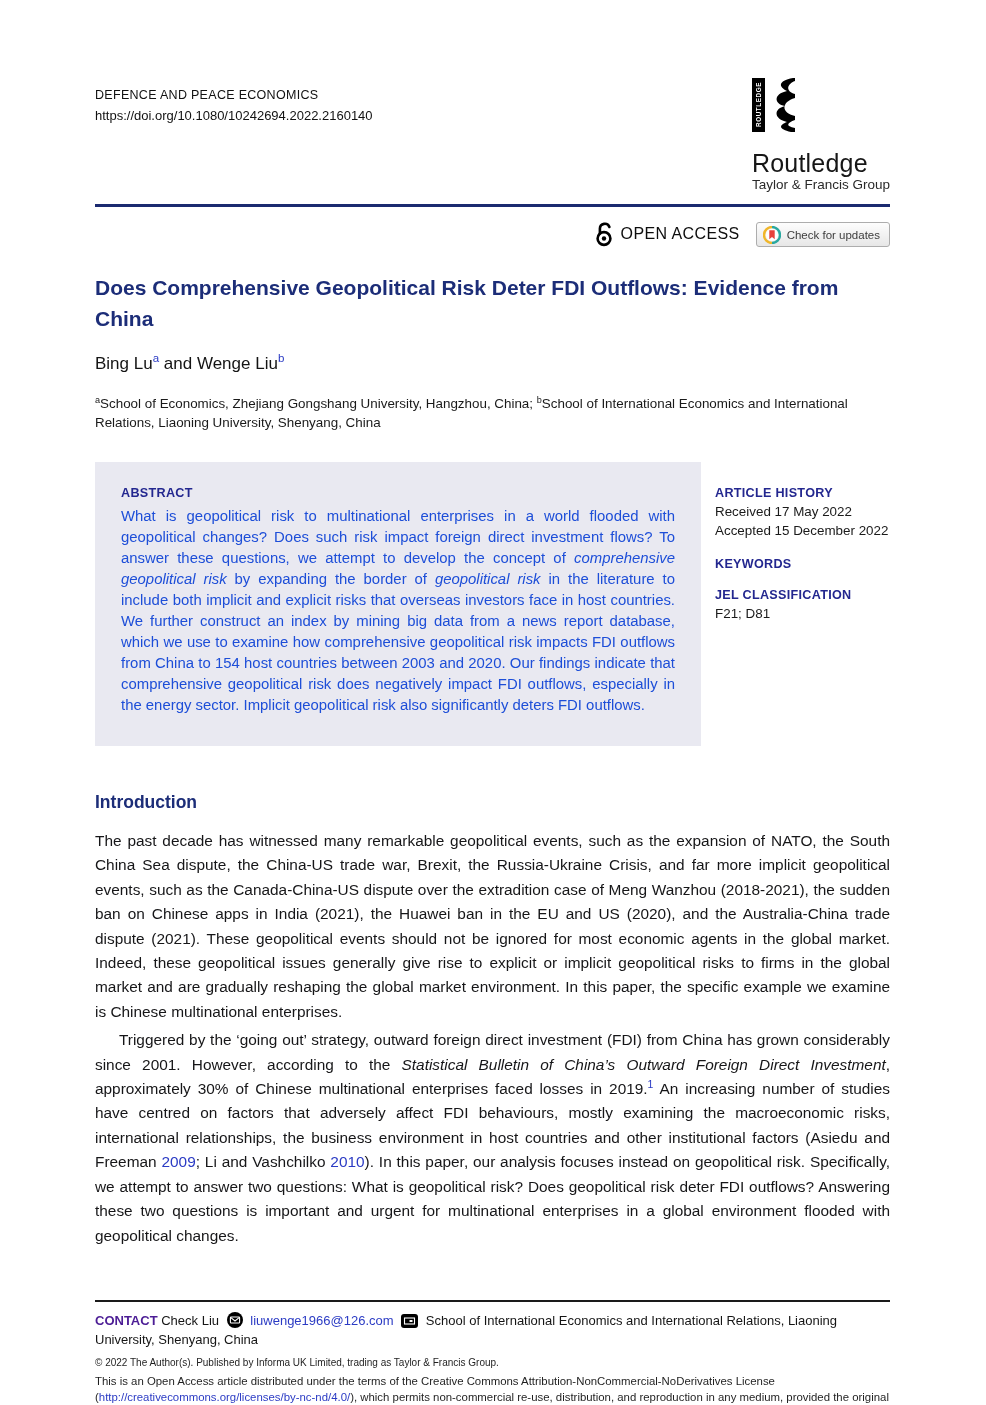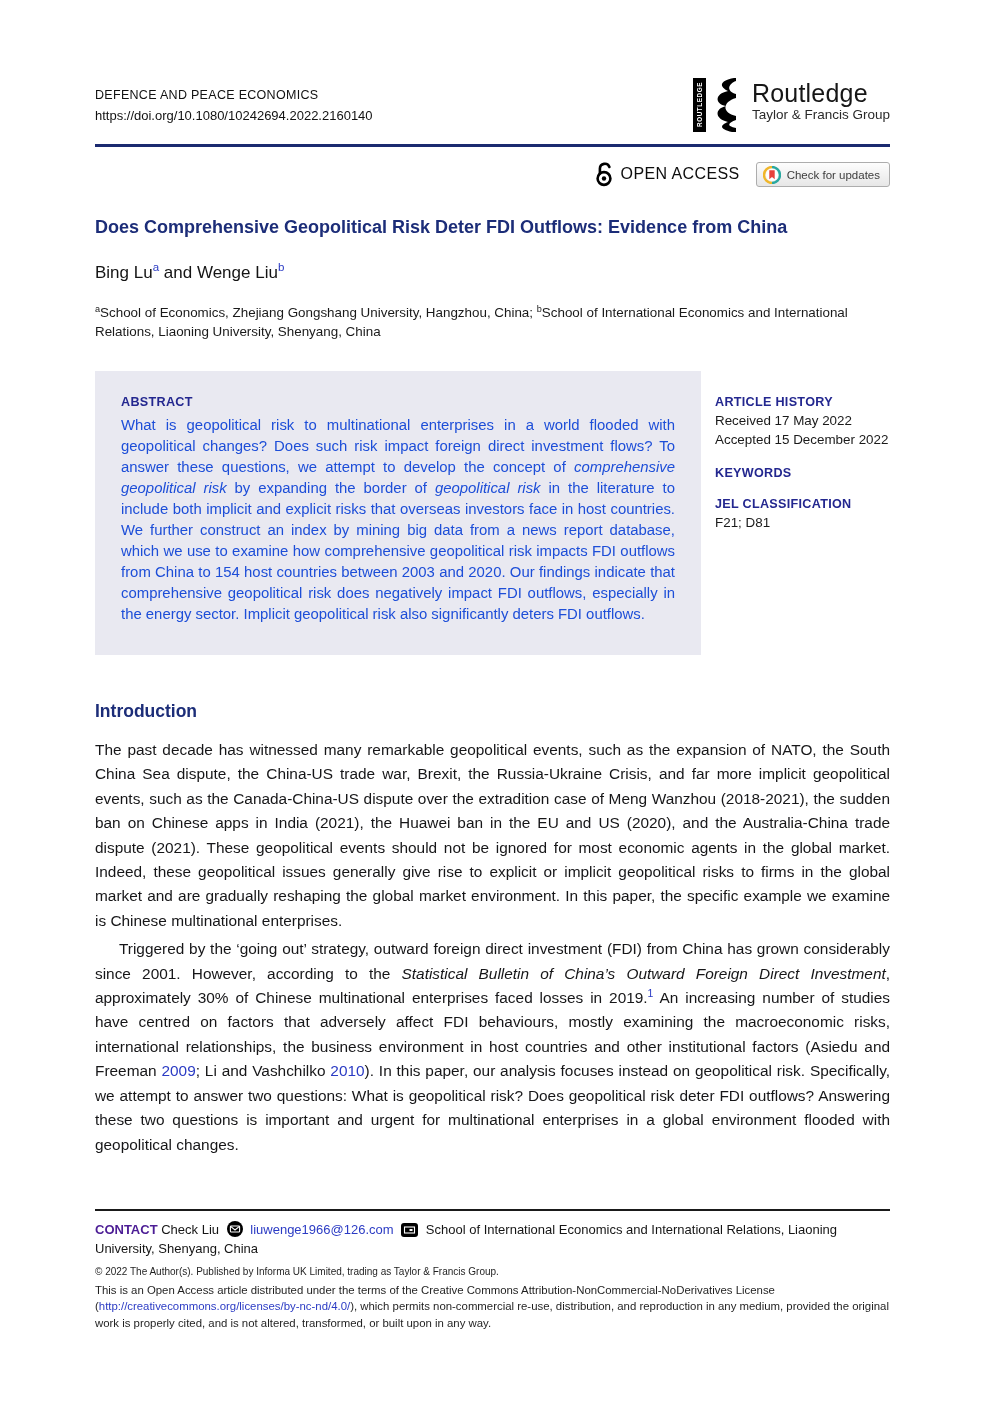--- a/index.html
+++ b/index.html
@@ -8,21 +8,21 @@
     width:986px; min-height:1405px; margin:0 auto;
     font-family:"Liberation Sans","DejaVu Sans",sans-serif;
     color:#1d1d1f;
   }
   .page { width:986px; min-height:1405px; padding:88px 96px 40px 95px; position:relative; }
 
   
   .masthead { display:flex; justify-content:space-between; align-items:flex-start; }
   .journal-name { font-size:12.5px; letter-spacing:.3px; font-weight:500; color:#111; }
   .doi { font-size:13px; margin-top:6px; color:#111; }
-  .publisher { display:flex; align-items:flex-start; gap:16px; margin-top:-10px; }
+  .publisher { display:flex; align-items:flex-start; gap:16px; margin-top:-10px;flex-direction:column; }
   .colophon { display:flex; height:54px; }
   .colophon-strip {
     background:#000; color:#fff; width:13px; height:54px;
     display:flex; align-items:center; justify-content:center;
     writing-mode:vertical-rl; transform:rotate(180deg);
     font-size:6.3px; font-weight:bold; letter-spacing:.6px;
   }
   .pub-names { padding-top:2px; }
   .pub-name { font-size:25px; color:#161616; font-weight:500; line-height:26px; letter-spacing:.2px; }
   .pub-group { font-size:13.5px; color:#2a2a2a; margin-top:1px; }
@@ -35,21 +35,21 @@
   .oa-text { font-size:16px; letter-spacing:.4px; color:#0d0d0d; }
   .check-badge {
     display:flex; align-items:center; gap:6px;
     border:1px solid #adadad; border-radius:3px;
     background:linear-gradient(#fdfdfd,#e7e7e7);
     padding:3px 9px 1px 6px; height:25px; cursor:pointer;
   }
   .check-text { font-size:11.5px; color:#3d3d3d; }
 
   
-  .title { margin-top:24px; font-size:18px; line-height:31px; font-weight:bold; color:#1c2d78; width:760px; }
+  .title { margin-top:24px; font-size:21px; line-height:31px; font-weight:bold; color:#1c2d78; width:760px; }
   .authors { margin-top:20px; font-size:17px; color:#141414; }
   .affiliation { margin-top:20px; font-size:13.4px; line-height:19px; color:#1a1a1a; width:795px; }
 
   sup { font-size:68%; vertical-align:super; line-height:0; }
   .seg-link { color:#2b3bc4; }
   .seg-it { font-style:italic; }
 
   
   .abstract-row { display:flex; margin-top:30px; gap:14px; }
   .abstract-box { width:606px; background:#e9e9f1; padding:24px 26px 30px 26px; }

